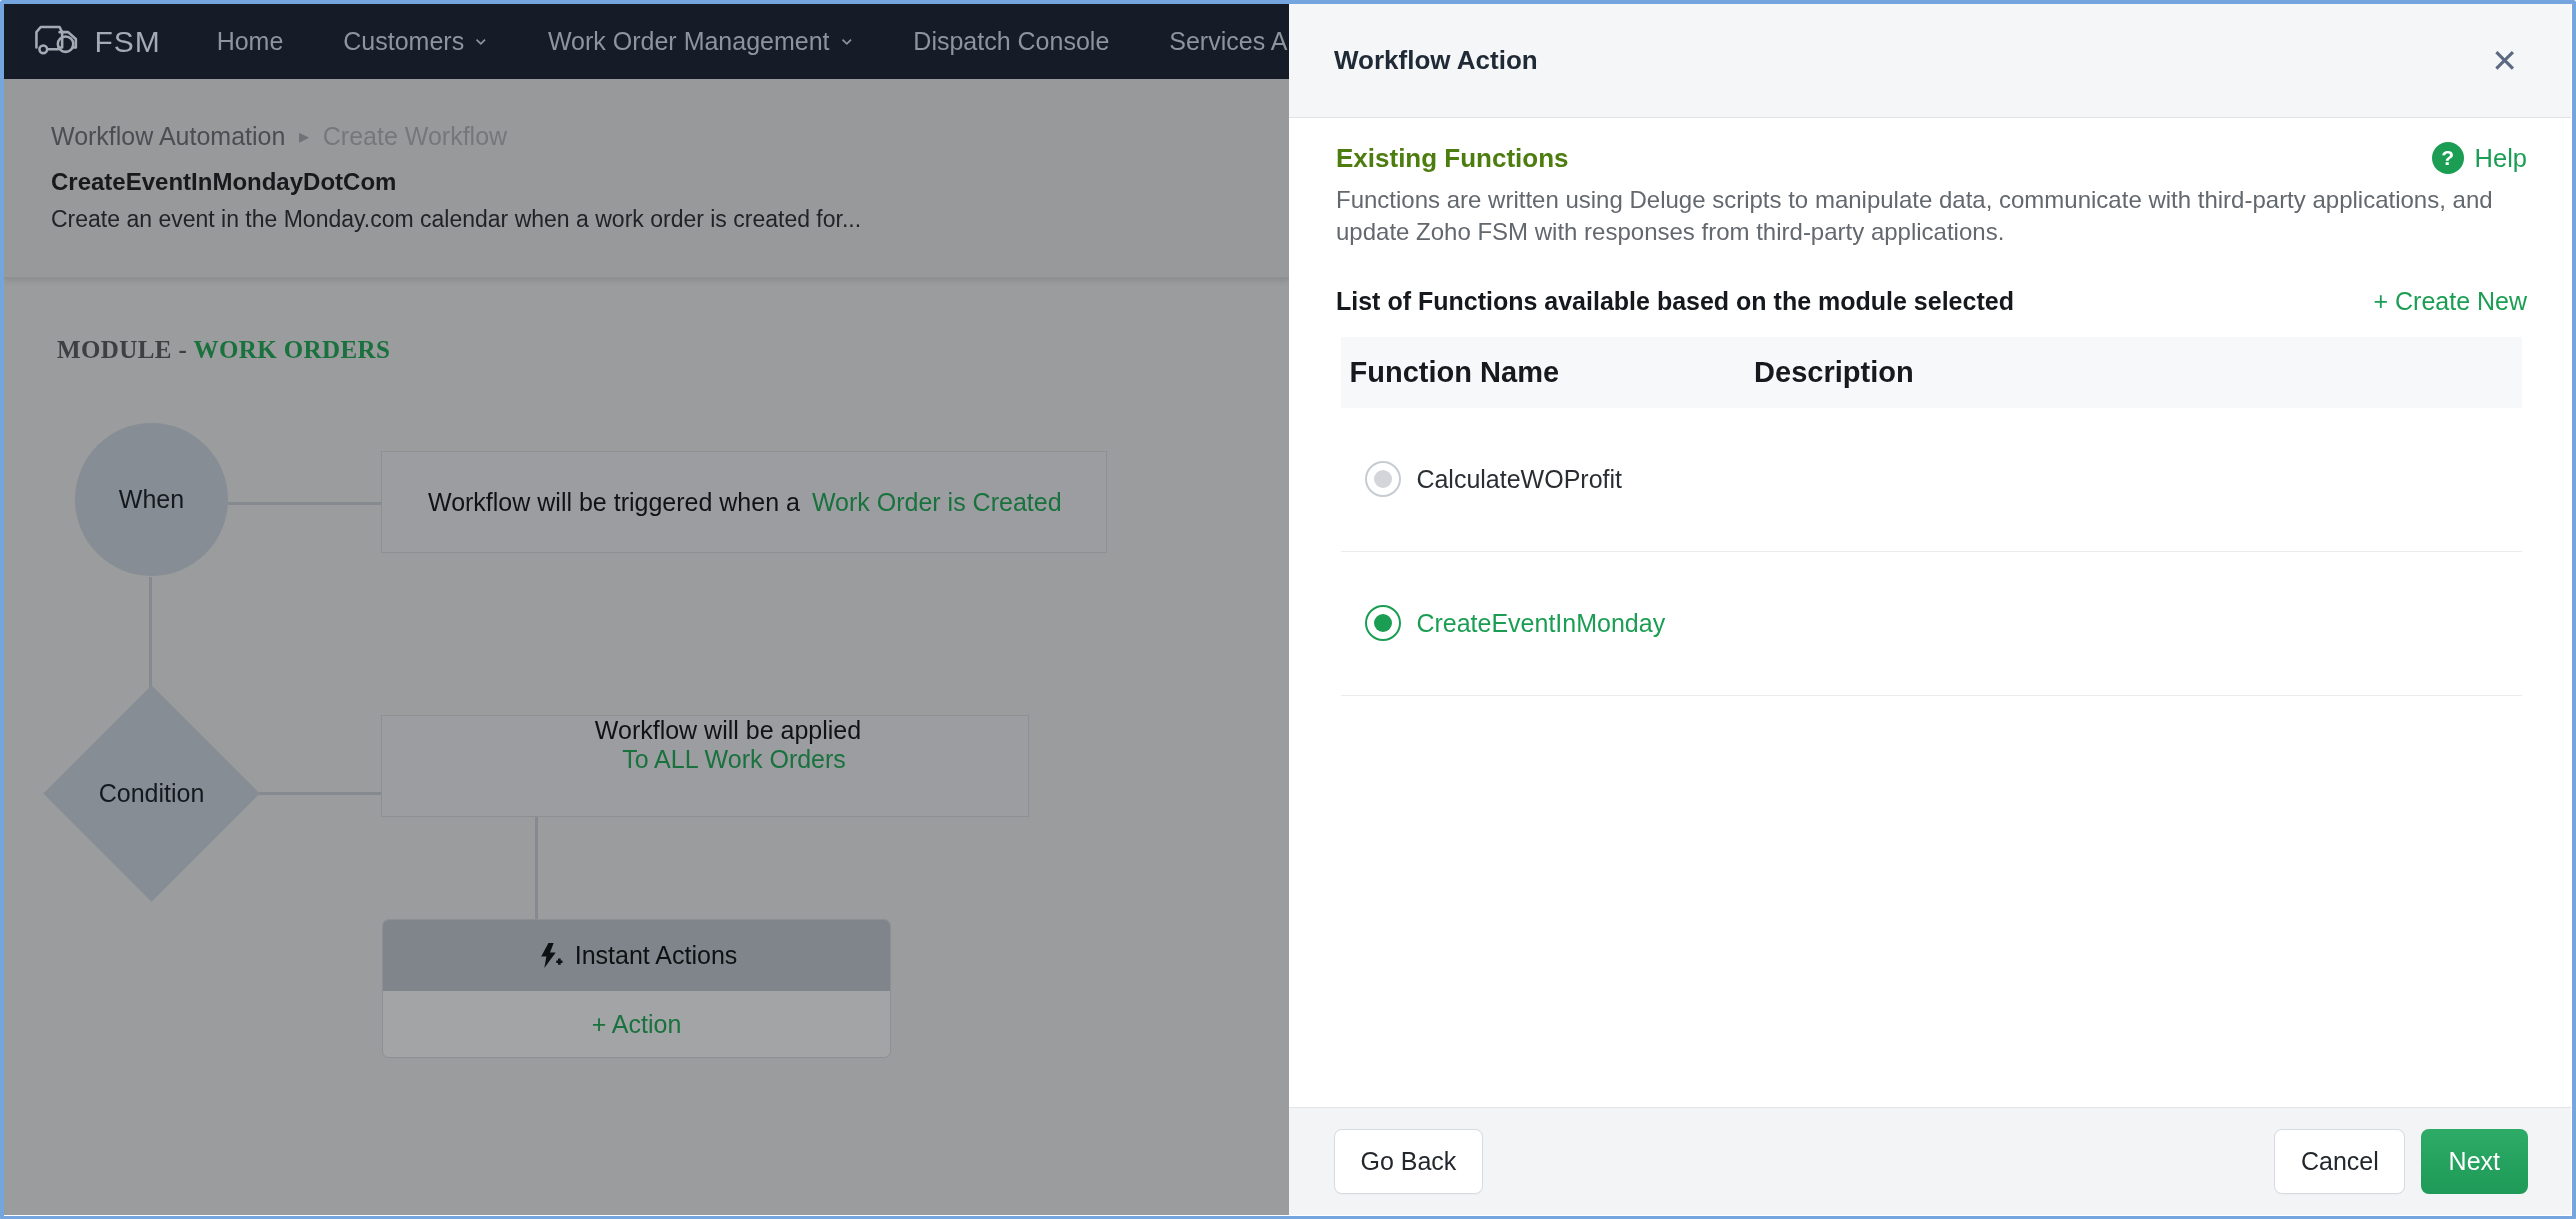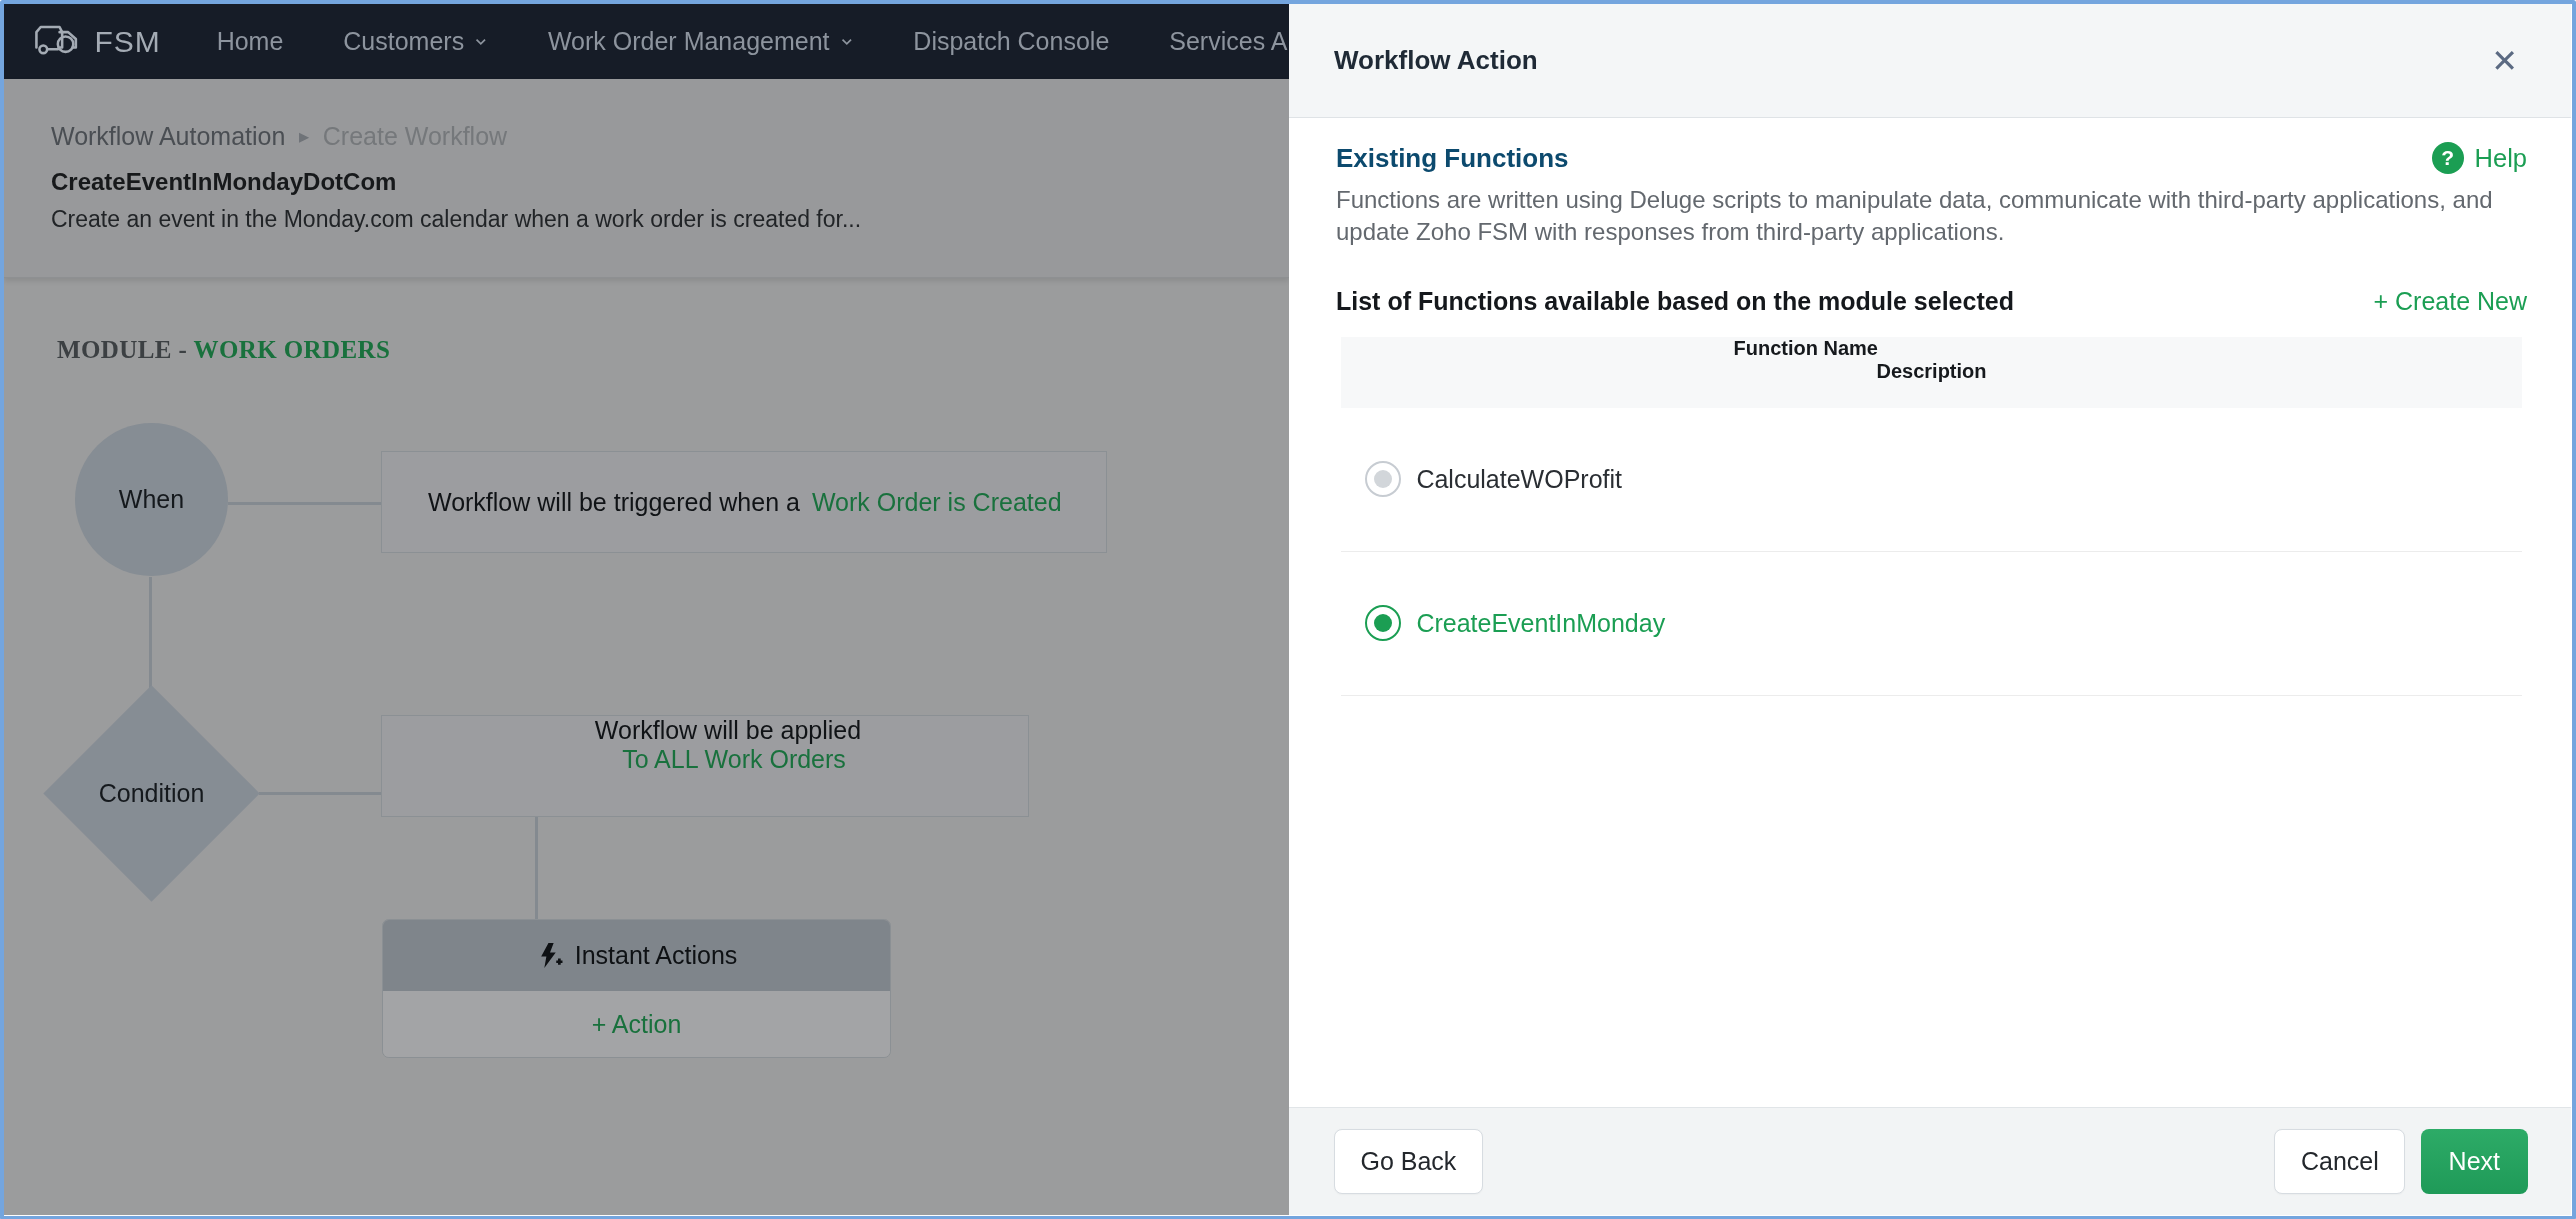--- a/index.html
+++ b/index.html
@@ -40,30 +40,30 @@
   .instant-head { height:71px; background:#7f858b; display:flex; align-items:center; justify-content:center; gap:12px; font-size:25px; color:#0e1114; }
   .instant-body { height:66px; background:#a3a4a6; display:flex; align-items:center; justify-content:center; font-size:25px; color:var(--accent-dim,#19713d); cursor:pointer; }
 
   
   .panel { position:absolute; left:1285px; top:0; width:1282px; height:1211px; background:#fff; display:flex; flex-direction:column; }
   .panel-head { flex:0 0 114px; background:#f4f6f7; border-bottom:0.9px solid #dfe3e6; display:flex; align-items:center; padding:0 53px 0 45px; }
   .panel-title { font-size:26px; font-weight:bold; color:#1f2a36; }
   .close-btn { margin-left:auto; font-size:32px; font-weight:300; color:#5b6a82; cursor:pointer; line-height:1; }
   .panel-body { flex:1 1 auto; background:#fff; padding:24px 44px 0 47px; overflow:hidden; }
   .section-head { display:flex; align-items:center; }
-  .section-title { font-size:26px; font-weight:bold; color:#0c4a6e; }
+  .section-title { font-size:26px; font-weight:bold; color:#4d7c0f; }
   .help-group { margin-left:auto; display:flex; align-items:center; gap:11px; cursor:pointer; }
   .help-badge { width:32px; height:32px; border-radius:50%; background:var(--accent,#1b9e53); color:#fff; font-size:21px; font-weight:bold; display:flex; align-items:center; justify-content:center; }
   .help-label { font-size:25.5px; color:var(--accent,#1b9e53); }
   .section-desc { margin-top:10.2px; font-size:24px; line-height:32px; color:#63686e; max-width:1208px; }
   .list-row { margin-top:39px; display:flex; align-items:flex-end; }
   .list-title { font-size:25px; font-weight:bold; color:#15181c; }
   .create-new { margin-left:auto; font-size:25px; color:var(--accent,#1b9e53); cursor:pointer; }
   .fn-table { margin:20.4px 5.1px 0 5.1px; }
-  .fn-thead { height:71px; background:#f7f8f9; display:flex; align-items:center; font-size:20px; font-weight:bold; color:#16191d;flex-direction:column; }
+  .fn-thead { height:71px; background:#f7f8f9; display:flex; align-items:center; font-size:29px; font-weight:bold; color:#16191d; }
   .fn-th-name { width:413px; padding-left:8.5px; }
   .fn-row { height:144px; display:flex; align-items:center; padding-left:24px; border-bottom:0.9px solid #ececec; cursor:pointer; }
   .radio { width:36px; height:36px; border-radius:50%; border:2.6px solid #c7ccd2; background:#fff; position:relative; flex:0 0 auto; }
   .radio::after { content:''; position:absolute; inset:6.8px; border-radius:50%; background:#d2d6da; }
   .fn-name { margin-left:15.3px; font-size:25px; color:#2a2e33; }
   .fn-row.selected .radio { border-color:var(--accent,#1b9e53); }
   .fn-row.selected .radio::after { background:var(--accent,#1b9e53); }
   .fn-row.selected .fn-name { color:var(--accent,#1b9e53); }
   .panel-foot { flex:0 0 108px; background:#f2f4f5; border-top:0.9px solid #e1e5e8; display:flex; align-items:center; padding:0 43px 0 45px; }
   .btn { height:65px; border-radius:8px; font-size:25px; display:inline-flex; align-items:center; justify-content:center; cursor:pointer; font-family:"Liberation Sans", sans-serif; }

